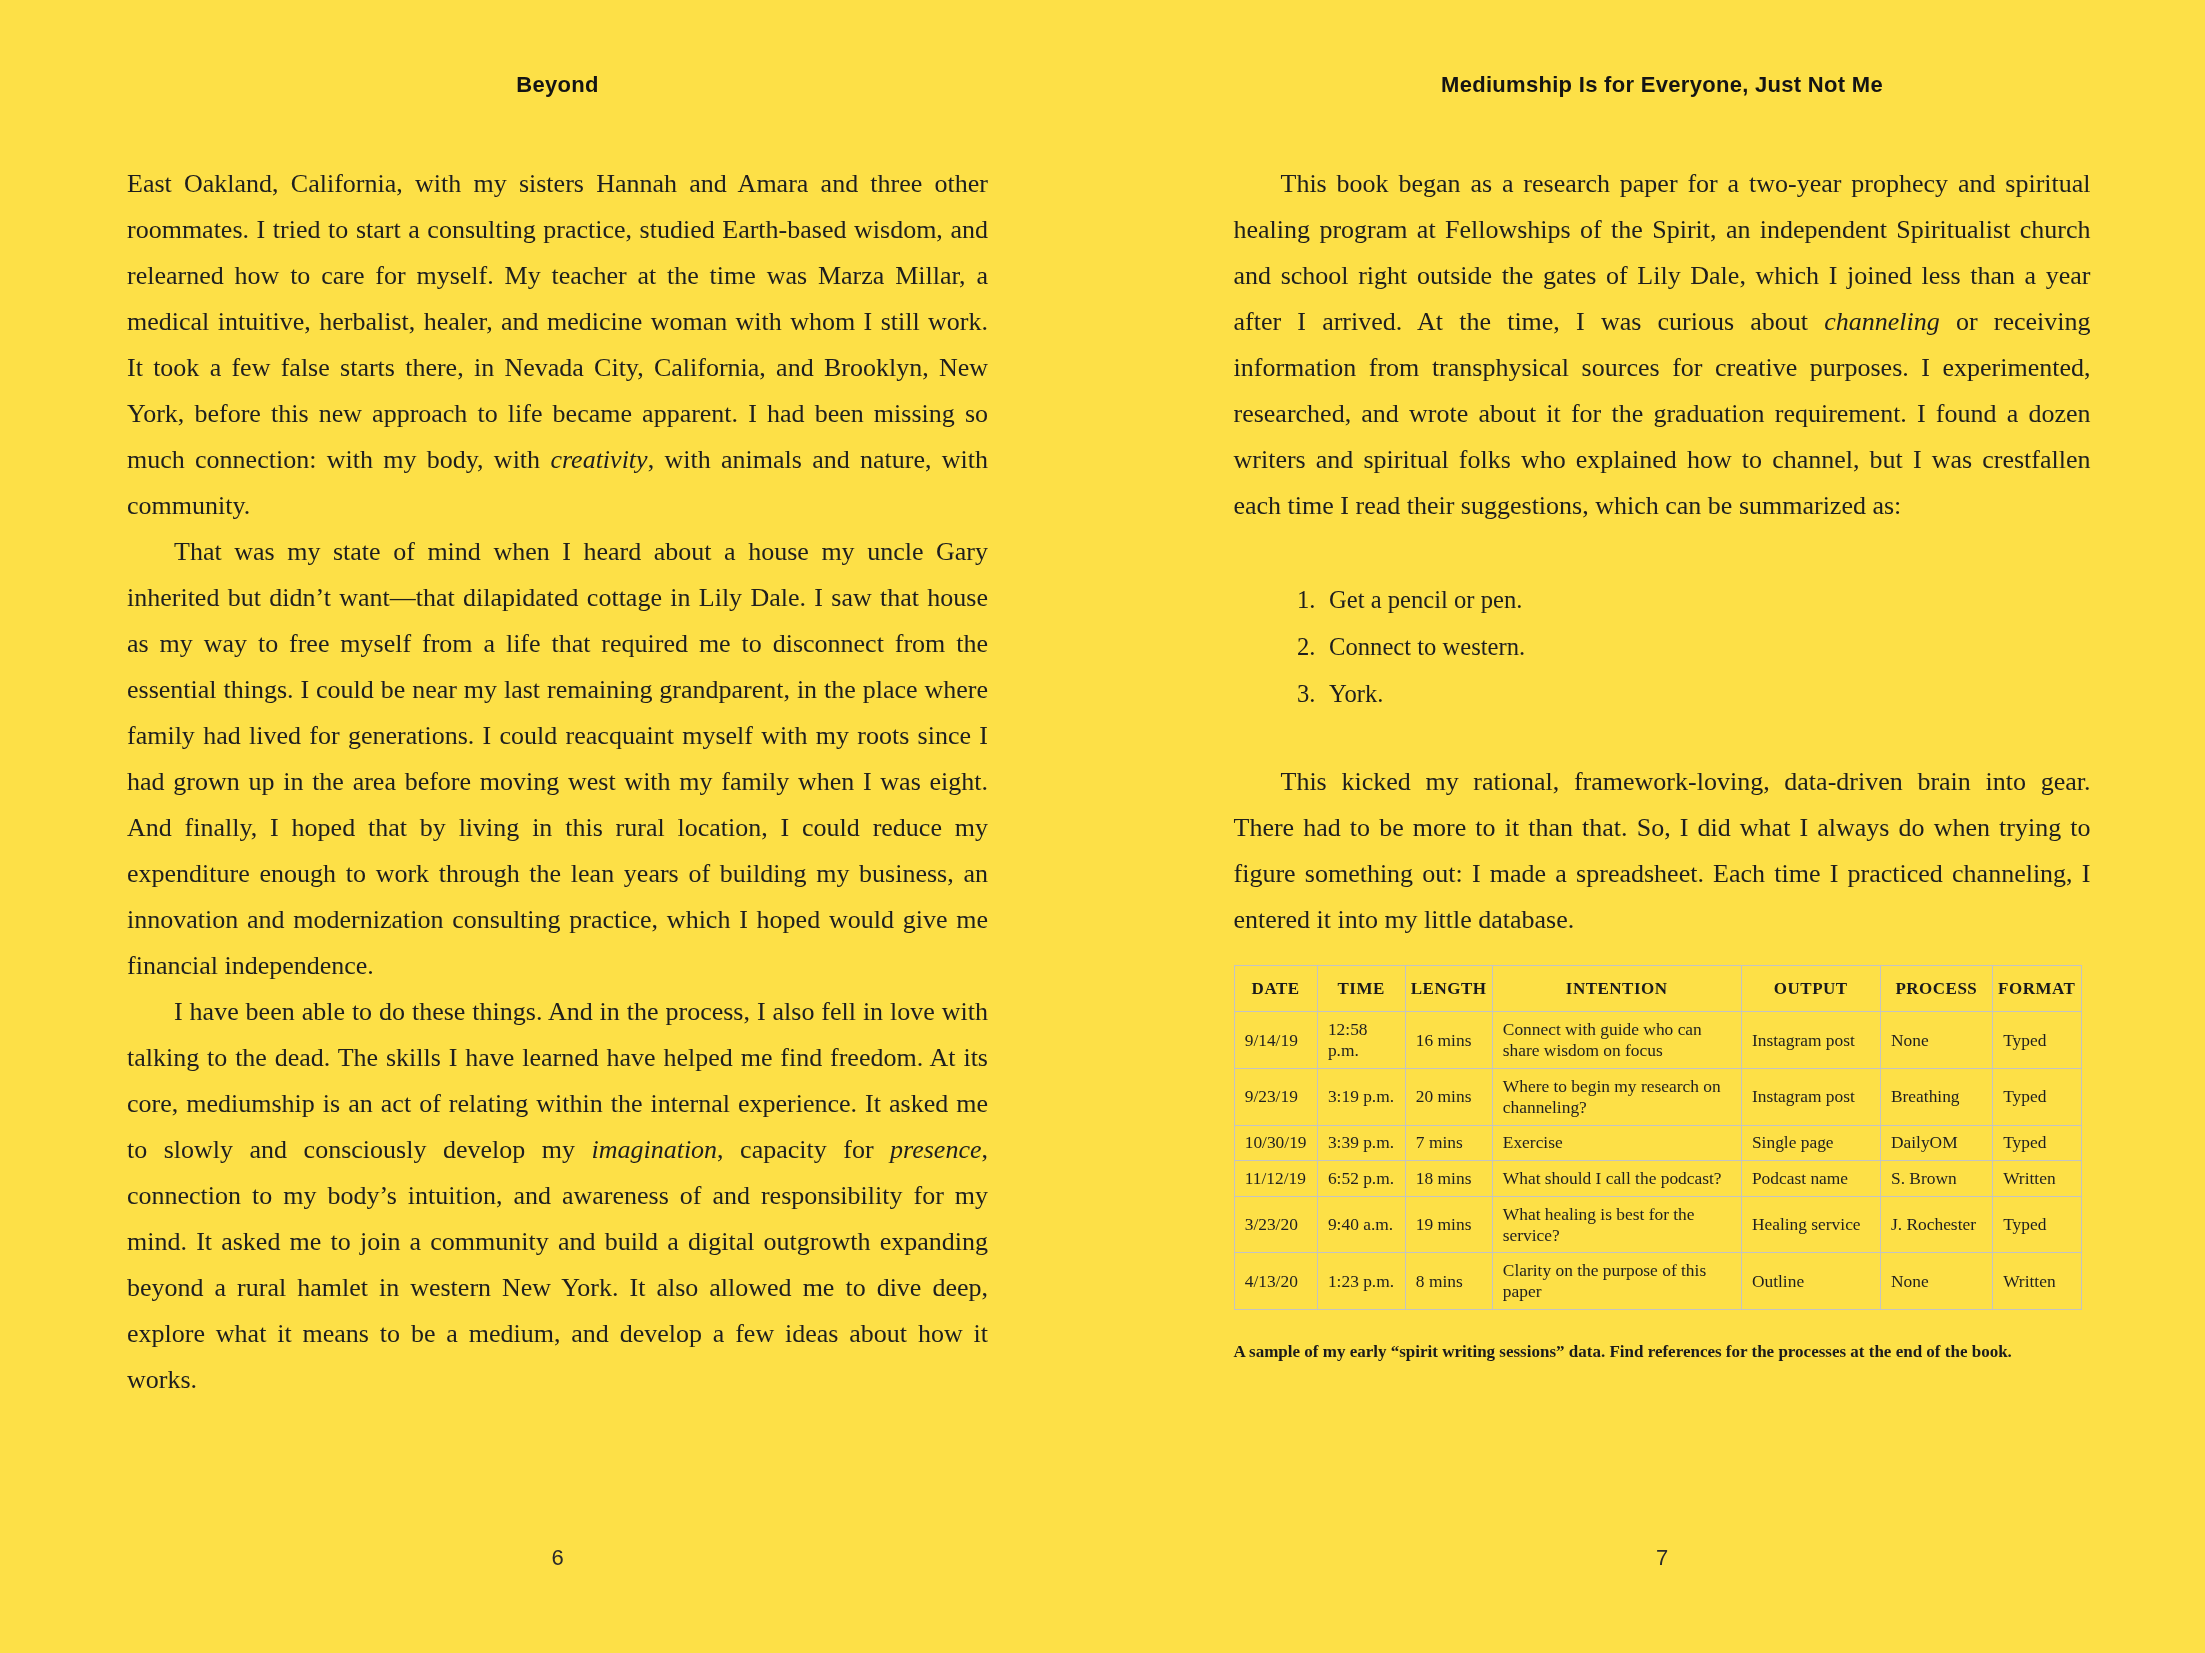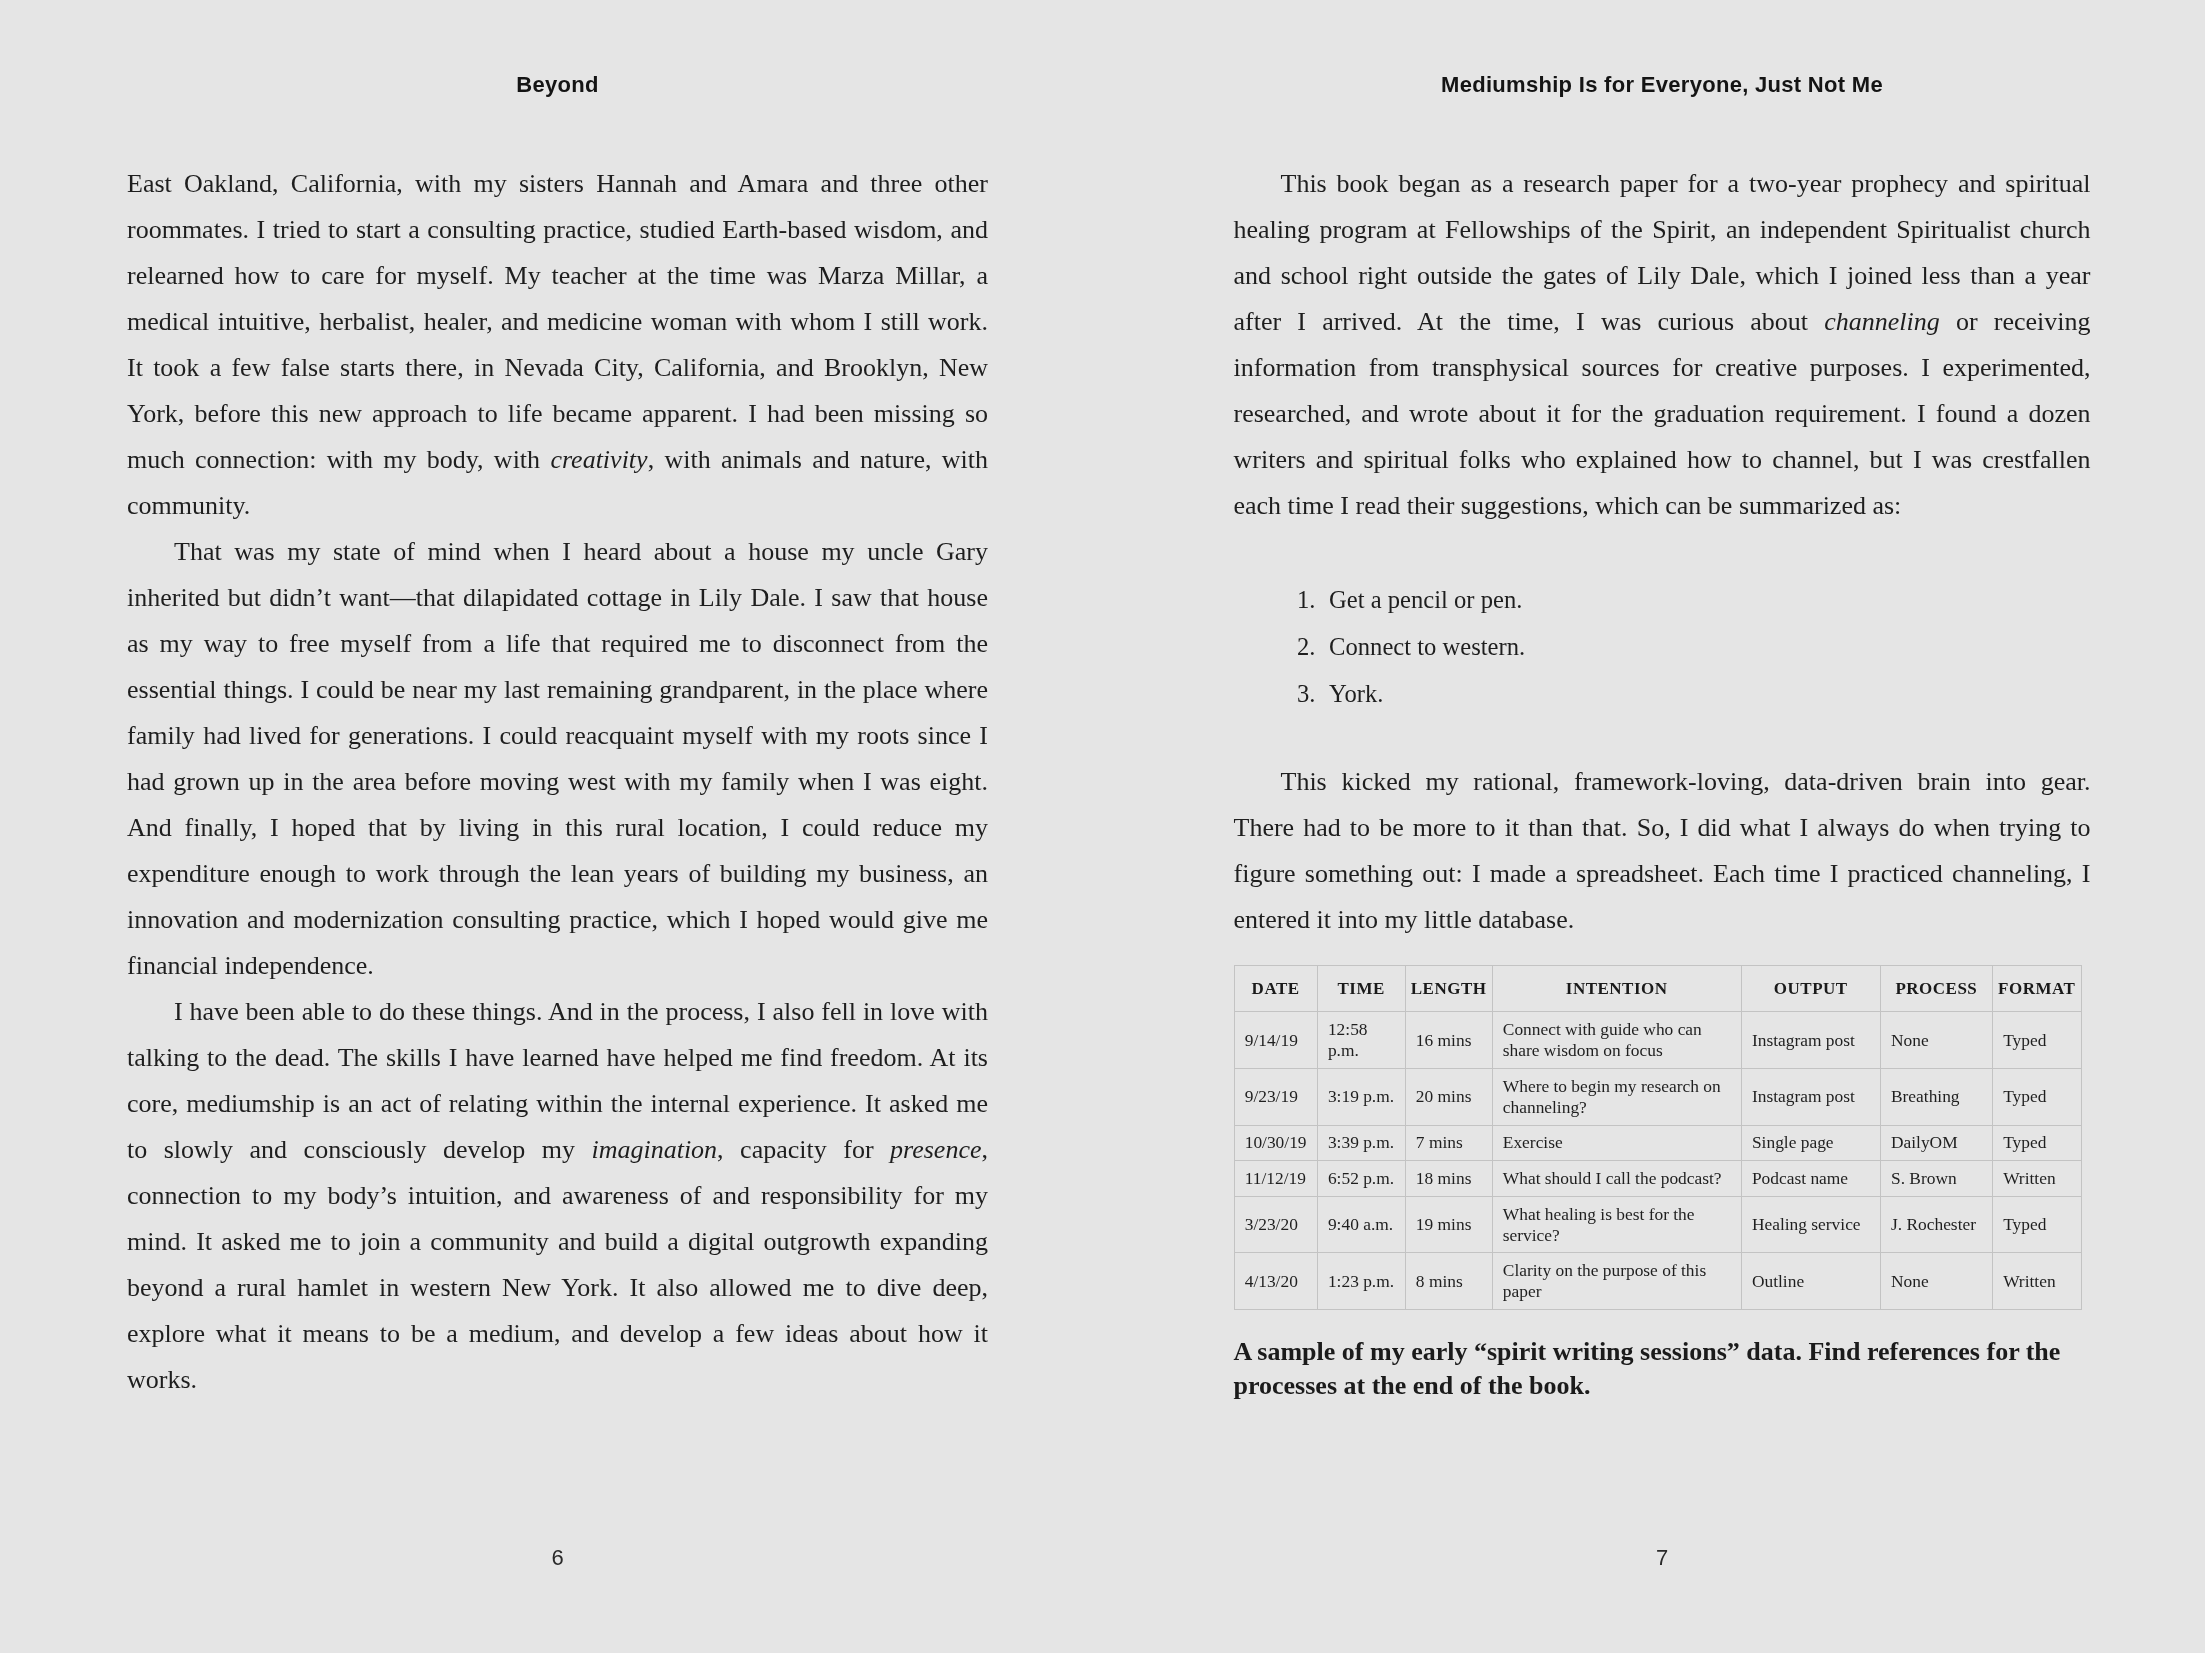--- a/index.html
+++ b/index.html
@@ -4,21 +4,21 @@
 <style>
   * { margin: 0; padding: 0; box-sizing: border-box; }
   html, body { background: #ffffff; }
   body {
     width: 2205px; height: 1654px;
     font-family: "Liberation Serif", serif;
     color: #1e1e1e;
     overflow: hidden;
   }
   .spread { position: relative; width: 2205px; height: 1654px; display: flex; }
-  .page { position: relative; width: 1103px; height: 1654px; background: #e5e5e5; }
+  .page { position: relative; width: 1103px; height: 1654px; background: #fde047; }
 
   .running-head {
     position: absolute; top: 73px;
     font-family: "Liberation Sans", sans-serif;
     font-weight: 700; font-size: 22px; line-height: 24px;
     color: #141414; text-align: center; letter-spacing: 0.3px;
   }
   .page-left  .running-head { left: 127px; width: 861px; }
   .page-right .running-head { left: 131px; width: 857px; }
 
@@ -57,21 +57,21 @@
   table.sessions col.c-date    { width: 9.7%; }
   table.sessions col.c-time    { width: 10.6%; }
   table.sessions col.c-length  { width: 9.1%; }
   table.sessions col.c-intent  { width: 30.5%; }
   table.sessions col.c-output  { width: 16.8%; }
   table.sessions col.c-process { width: 13.4%; }
   table.sessions col.c-format  { width: 9.9%; }
 
   .table-caption {
     margin-top: 25.4px;
-    font-size: 26px; line-height: 34px; font-weight: 700;
+    font-size: 17px; line-height: 34px; font-weight: 700;
     color: #1b1b1b; text-align: left;
   }
 
   .folio {
     position: absolute; top: 1545px;
     font-family: "Liberation Sans", sans-serif;
     font-size: 22px; color: #2a2a2a; text-align: center;
   }
   .page-left  .folio { left: 127px; width: 861px; }
   .page-right .folio { left: 131px; width: 857px; }

